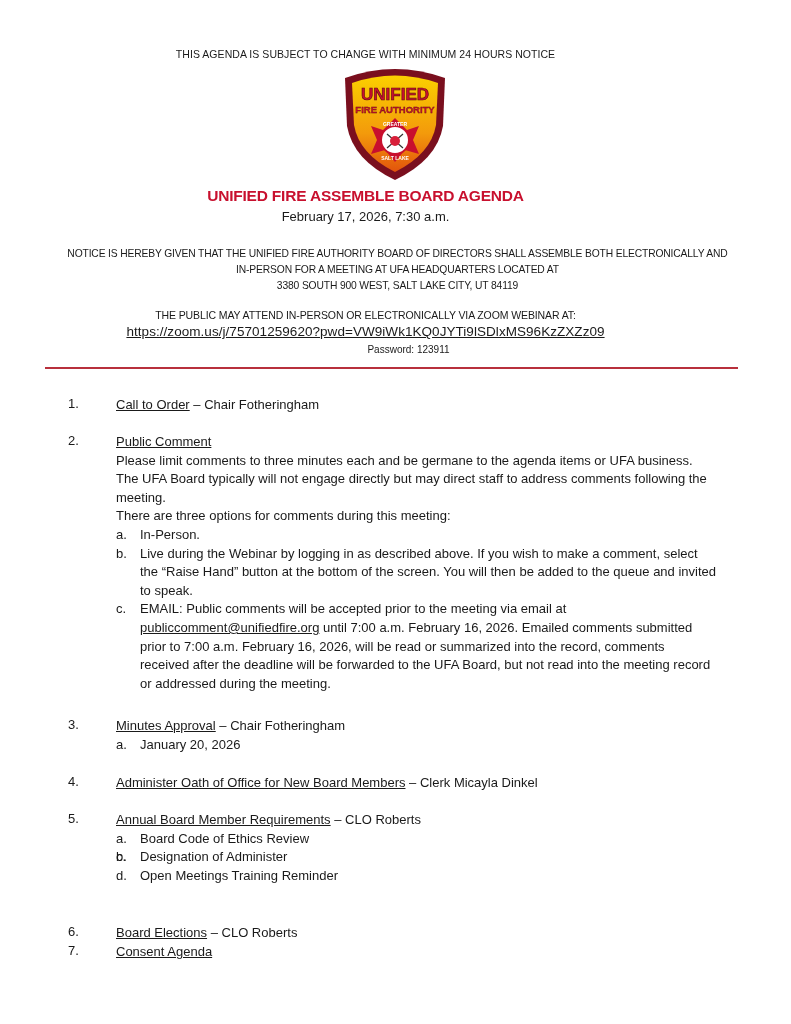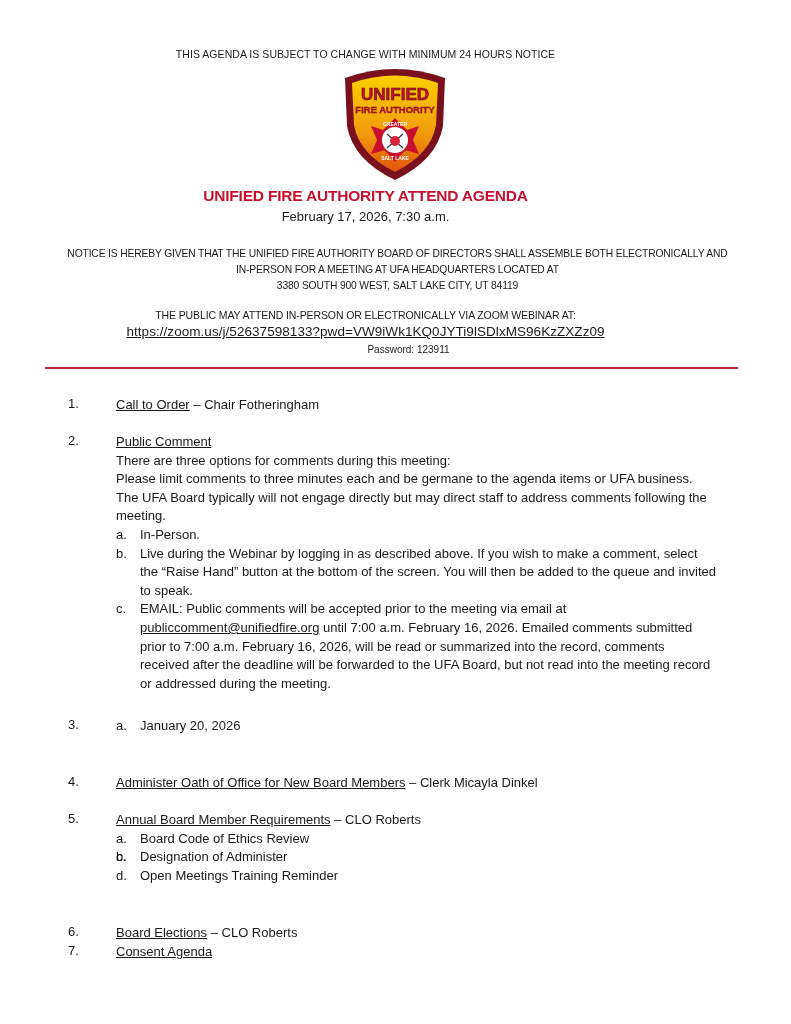--- a/index.html
+++ b/index.html
@@ -49,66 +49,67 @@
   <text x="56" y="36" text-anchor="middle" font-family="Liberation Sans, sans-serif" font-weight="bold" font-size="17" fill="#c8102e" stroke="#5a0a12" stroke-width="0.6">UNIFIED</text>
   <text x="56" y="49" text-anchor="middle" font-family="Liberation Sans, sans-serif" font-weight="bold" font-size="9.5" fill="#c8102e" stroke="#5a0a12" stroke-width="0.3">FIRE AUTHORITY</text>
   <path d="M56 54 L68 66 L80 62 L74 76 L80 90 L66 86 L56 98 L46 86 L32 90 L38 76 L32 62 L44 66 Z" fill="#c8102e"></path>
   <circle cx="56" cy="76" r="14" fill="#ffffff" stroke="#c8102e" stroke-width="2"></circle>
   <path d="M48 70 L64 84 M64 70 L48 84" stroke="#333" stroke-width="1.2"></path>
   <circle cx="56" cy="77" r="5" fill="#d8203a"></circle>
   <text x="56" y="62" text-anchor="middle" font-family="Liberation Sans, sans-serif" font-weight="bold" font-size="5" fill="#ffffff">GREATER</text>
   <text x="56" y="96" text-anchor="middle" font-family="Liberation Sans, sans-serif" font-weight="bold" font-size="5" fill="#ffffff">SALT LAKE</text>
 </svg>
 
-<div class="center title">UNIFIED FIRE AUTHORITY ATTEND AGENDA</div>
+<div class="center title">UNIFIED FIRE ASSEMBLE BOARD AGENDA</div>
 <div class="center date">February 17, 2026, 7:30 a.m.</div>
 
 <div class="center notice notice1">NOTICE IS HEREBY GIVEN THAT THE UNIFIED FIRE AUTHORITY BOARD OF DIRECTORS SHALL ASSEMBLE BOTH ELECTRONICALLY AND</div>
 <div class="center notice notice2">IN-PERSON FOR A MEETING AT UFA HEADQUARTERS LOCATED AT</div>
 <div class="center notice notice3">3380 SOUTH 900 WEST, SALT LAKE CITY, UT 84119</div>
 
 <div class="center public">THE PUBLIC MAY ATTEND IN-PERSON OR ELECTRONICALLY VIA ZOOM WEBINAR AT:</div>
-<div class="center zoom-link">https://zoom.us/j/52637598133?pwd=VW9iWk1KQ0JYTi9lSDlxMS96KzZXZz09</div>
+<div class="center zoom-link">https://zoom.us/j/75701259620?pwd=VW9iWk1KQ0JYTi9lSDlxMS96KzZXZz09</div>
 <div class="center password">Password: 123911</div>
 
 <div class="divider"></div>
 
 <div class="agenda">
 
   <div class="item" style="top:396px">
     <span class="num">1.</span>
     <div class="body">
       <span class="u">Call to Order</span><span> – Chair Fotheringham</span>
     </div>
   </div>
 
   <div class="item" style="top:433px">
     <span class="num">2.</span>
     <div class="body">
       <div class="u" style="display:inline-block">Public Comment</div>
+      <div>Please limit comments to three minutes each and be germane to the agenda items or UFA business. The UFA Board typically will not engage directly but may direct staff to address comments following the meeting.</div>
       <div>There are three options for comments during this meeting:</div>
-      <div>Please limit comments to three minutes each and be germane to the agenda items or UFA business. The UFA Board typically will not engage directly but may direct staff to address comments following the meeting.</div>
       <div class="sub">
         <span class="l">a.</span>
         <span>In-Person.</span>
       </div>
       <div class="sub">
         <span class="l">b.</span>
         <span>Live during the Webinar by logging in as described above. If you wish to make a comment, select the “Raise Hand” button at the bottom of the screen. You will then be added to the queue and invited to speak.</span>
       </div>
       <div class="sub">
         <span class="l">c.</span>
         <span>EMAIL: Public comments will be accepted prior to the meeting via email at </span><a class="email">publiccomment@unifiedfire.org</a><span> until 7:00 a.m. February 16, 2026. Emailed comments submitted prior to 7:00 a.m. February 16, 2026, will be read or summarized into the record, comments received after the deadline will be forwarded to the UFA Board, but not read into the meeting record or addressed during the meeting.</span>
       </div>
     </div>
   </div>
 
   <div class="item" style="top:717px">
     <span class="num">3.</span>
     <div class="body">
+      <div><span class="u">Minutes Approval</span><span> – Chair Fotheringham</span></div>
       <div class="sub">
         <span class="l">a.</span>
         <span>January 20, 2026</span>
       </div>
     </div>
   </div>
 
   <div class="item" style="top:774px">
     <span class="num">4.</span>
     <div class="body">

